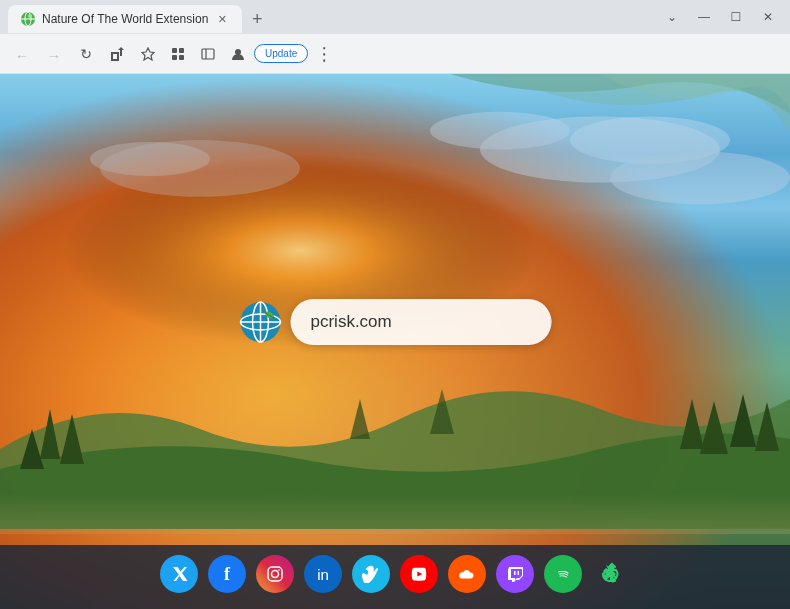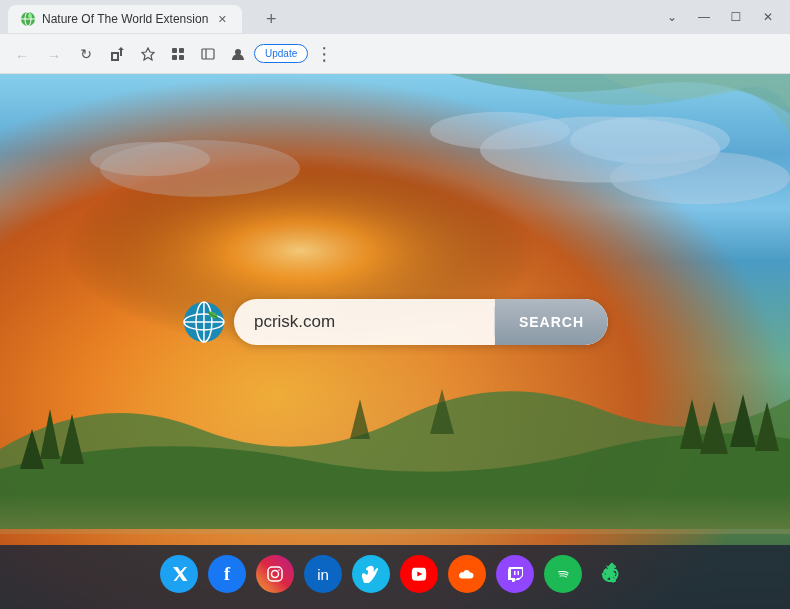--- a/index.html
+++ b/index.html
@@ -5,21 +5,21 @@
     * { margin: 0; padding: 0; box-sizing: border-box; }
     body { width: 790px; height: 609px; overflow: hidden; font-family: 'Segoe UI', Arial, sans-serif; background: #2a3a4a; }
 
     
     .title-bar {
       display: flex;
       align-items: center;
       height: 34px;
       background: #dee1e6;
       padding: 0 8px;
-      gap: 15px;
+      gap: 1px;
     }
     .tab {
       display: flex;
       align-items: center;
       background: #f1f3f4;
       border-radius: 8px 8px 0 0;
       padding: 0 12px;
       height: 28px;
       min-width: 180px;
       gap: 6px;
@@ -404,21 +404,20 @@
         <line x1="22" y1="2" x2="22" y2="42" stroke="white" stroke-width="1.5"></line>
 
         <path d="M26,12 Q34,10 36,18 Q28,20 26,12Z" fill="#4CAF50"></path>
         <path d="M26,12 Q30,16 36,18" fill="none" stroke="#2d7a30" stroke-width="1"></path>
       </svg>
     </div>
 
     <div class="search-input-wrapper">
       <input type="text" class="main-search-input" value="pcrisk.com" style="">
       <div class="search-divider"></div>
-      <button class="search-button">SEARCH</button>
     </div>
   </div>
 
   <div class="footer">
     <div class="social-icons">
 
       <div class="social-icon" style="background:#1DA1F2;">
         <svg width="18" height="18" viewBox="0 0 18 18" fill="white">
             <path d="M14.5 2H17l-5 6 5.5 8H13l-3.5-5L6 16H3.5l5.3-6.5L3 2h4.5l3 4.5L14.5 2z"></path>
           </svg>

